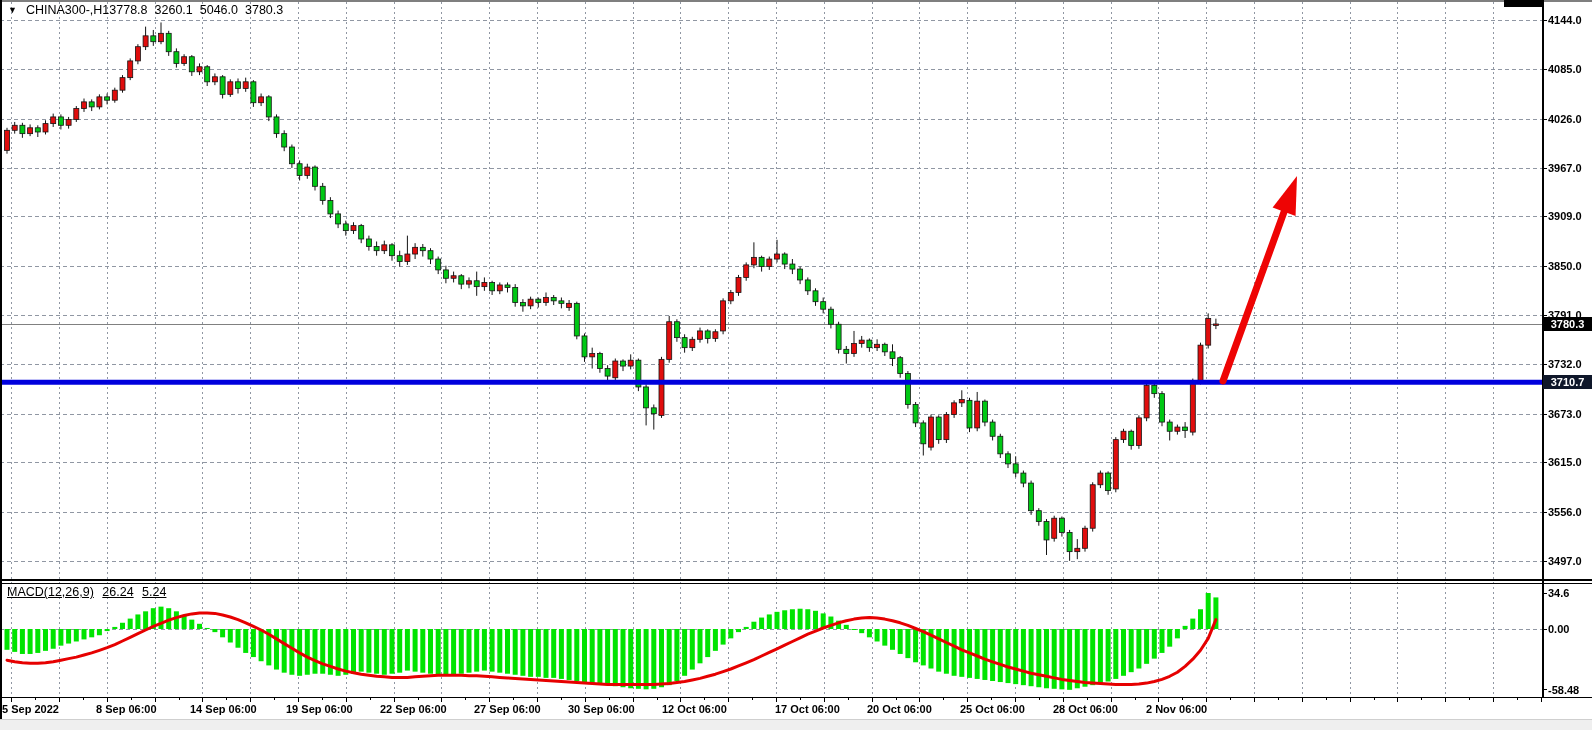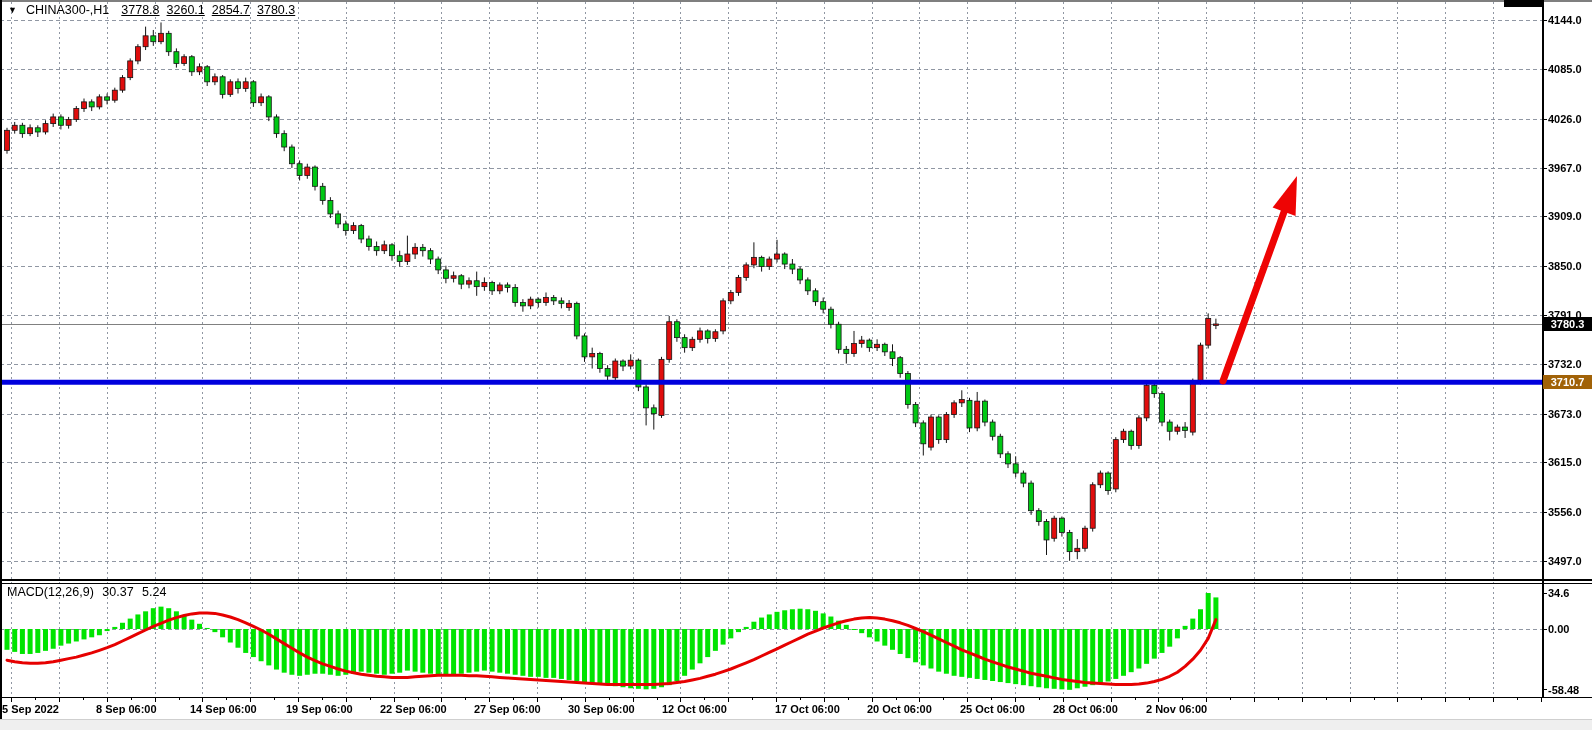--- a/index.html
+++ b/index.html
@@ -2,24 +2,24 @@
 <html><head>
 <meta charset="utf-8">
 <style>
   html,body{margin:0;padding:0;background:#fff;}
   .window{position:relative;width:1592px;height:730px;background:#fff;overflow:hidden;
           font-family:"Liberation Sans",sans-serif;}
   svg{position:absolute;left:0;top:0;}
   .title{position:absolute;left:8px;top:3px;height:14px;display:flex;align-items:center;
          font-size:12.5px;color:#000;white-space:nowrap;z-index:5;}
   .title .tri{font-size:9px;margin-right:9px;cursor:pointer;}
-  .title .sym{margin-right:12px;}
-  .title .num{margin-right:7px;text-decoration:underline;}
+  .title .sym{}
+  .title .num{margin-right:7px;}
   .macd-label{position:absolute;left:7px;top:585px;font-size:12.5px;color:#000;z-index:5;white-space:nowrap;}
-  .macd-label span{margin-right:5px;}
+  .macd-label span{margin-right:5px;text-decoration:underline;}
   .marker{position:absolute;left:1543px;width:49px;height:14px;color:#fff;font-size:11px;
           font-weight:700;text-align:center;line-height:14px;z-index:6;}
   .shift-box{position:absolute;left:1504px;top:0;width:39px;height:7px;background:#000;z-index:6;}
   .bottom-strip{position:absolute;left:0;top:719px;width:1592px;height:11px;background:#efefef;
           border-top:1px solid #cfcfcf;z-index:4;}
   .left-border{position:absolute;left:0;top:0;width:2px;height:719px;background:#000;z-index:6;}
 </style>
 </head>
 <body>
 
@@ -662,29 +662,29 @@
       <text x="1146" y="713" text-anchor="start" font-family="&quot;Liberation Sans&quot;, sans-serif" font-size="11px" font-weight="700" fill="#000000">2 Nov 06:00</text>
       <line x1="1223" y1="381" x2="1286.134985211865" y2="206.09902745361728" stroke="#ee0404" stroke-width="7" stroke-linecap="round"></line>
       <polygon points="1297,176 1295.5730491557813,215.884881989147 1272.622540722398,207.60030821319407" fill="#ee0404"></polygon>
     </svg>
 
   <div class="title">
     <span class="tri">▼</span>
     <span class="sym">CHINA300-,H1</span>
     <span class="num">3778.8</span>
     <span class="num">3260.1</span>
-    <span class="num">2854.7</span>
+    <span class="num">5046.0</span>
     <span class="num">3780.3</span>
   </div>
 
   <div class="macd-label">
     <span>MACD(12,26,9)</span>
-    <span>30.37</span>
+    <span>26.24</span>
     <span>5.24</span>
   </div>
 
   <div class="marker" id="marker-current" style="top: 317px; background: rgb(0, 0, 0); color: rgb(255, 255, 255);">3780.3</div>
-  <div class="marker" id="marker-line" style="top: 375px; background: #a16207; color: rgb(255, 255, 255);">3710.7</div>
+  <div class="marker" id="marker-line" style="top: 375px; background: #0f172a; color: rgb(255, 255, 255);">3710.7</div>
 
   <div class="shift-box"></div>
   <div class="bottom-strip"></div>
   <div class="left-border"></div>
 </div>
 
 </body></html>

